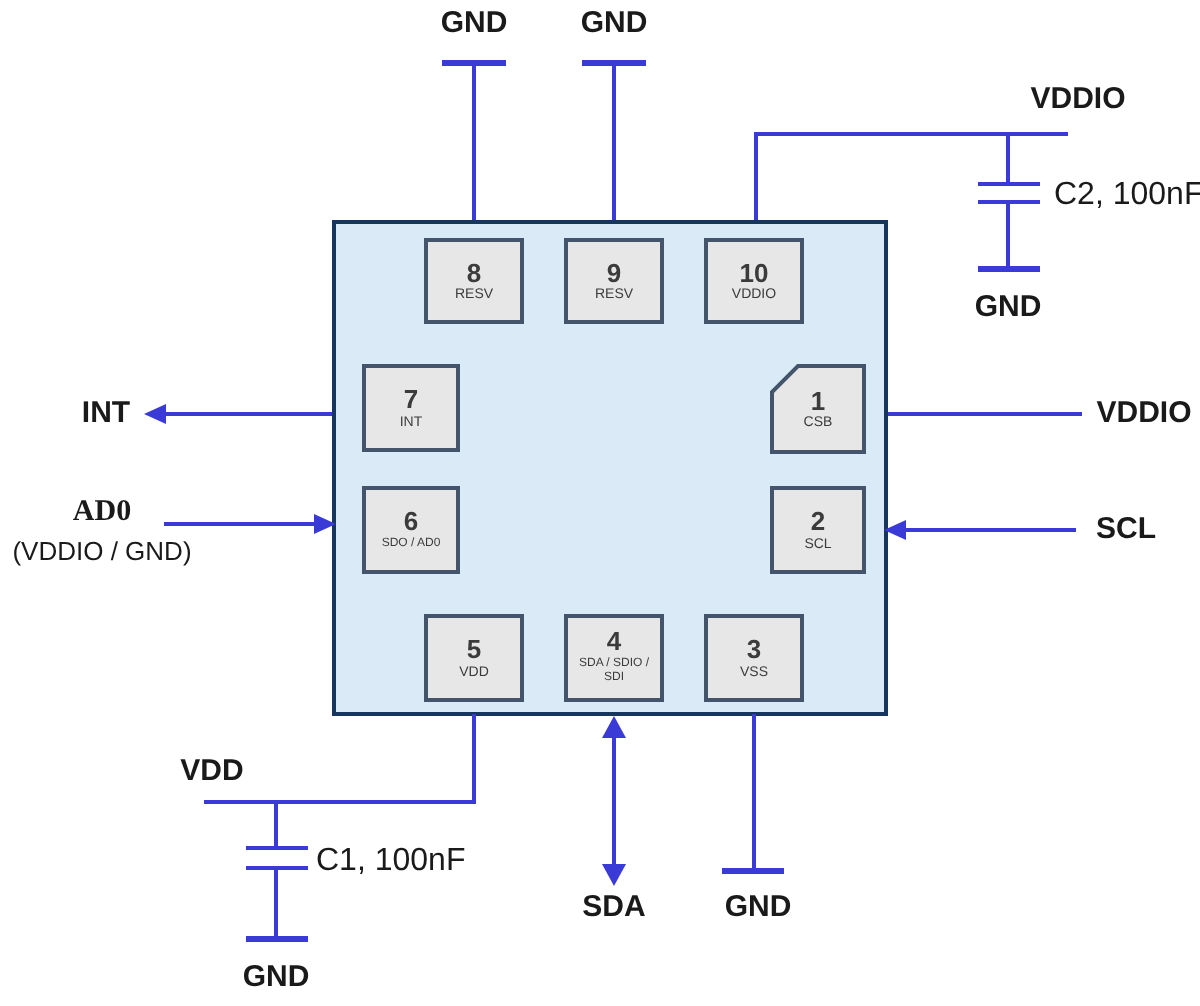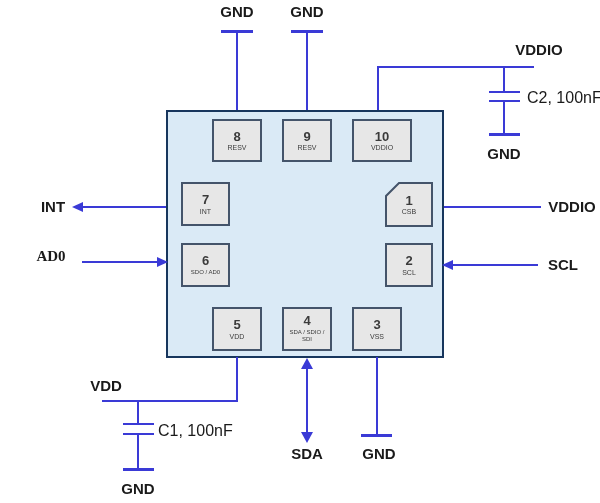--- a/index.html
+++ b/index.html
@@ -23,21 +23,21 @@
 
   
   .pad{position:absolute;background:var(--pad-fill);border:2px solid var(--pad-border);
        display:flex;flex-direction:column;align-items:center;justify-content:center;
        color:var(--pad-text);text-align:center;line-height:1.05;}
   .pad .num{font-size:13px;font-weight:600;}
   .pad .lbl{font-size:7px;margin-top:1px;}
   .pad .lbl.small{font-size:6px;line-height:1.25;padding:0 3px;}
   .pad8{left:212px;top:119px;width:50px;height:43px;}
   .pad9{left:282px;top:119px;width:50px;height:43px;}
-  .pad10{left:352px;top:119px;width:60px;height:43px;}
+  .pad10{left:352px;top:119px;width:50px;height:43px;}
   .pad7{left:181px;top:182px;width:49px;height:44px;}
   .pad6{left:181px;top:243px;width:49px;height:44px;}
   .pad2{left:385px;top:243px;width:48px;height:44px;}
   .pad5{left:212px;top:307px;width:50px;height:44px;}
   .pad4{left:282px;top:307px;width:50px;height:44px;}
   .pad3{left:352px;top:307px;width:50px;height:44px;}
   .pad1{left:385px;top:182px;width:48px;height:45px;background:none;border:none;}
   .pad1 svg{position:absolute;left:0;top:0;}
   .pad1 .num,.pad1 .lbl{position:relative;}
   .pad1 svg polygon{fill:var(--pad-fill);stroke:var(--pad-border);stroke-width:2;}
@@ -131,20 +131,21 @@
   <div class="sig" style="left:481px;top:145px;width:46px;">GND</div>
   <div class="cap" style="left:527px;top:89px;">C2, 100nF</div>
 
   <div class="w" style="left:80px;top:206px;width:86px;height:2px;"></div>
   <div class="ah left" style="left:72px;top:202px;"></div>
   <div class="sig" style="left:30px;top:198px;width:46px;">INT</div>
 
   <div class="w" style="left:82px;top:261px;width:78px;height:2px;"></div>
   <div class="ah right" style="left:157px;top:257px;"></div>
   <div class="sig" style="left:28px;top:248px;width:46px;font-family:Liberation Serif, serif;">AD0</div>
+  <div class="note" style="left:0px;top:268px;width:102px;">(VDDIO / GND)</div>
 
   <div class="w" style="left:444px;top:206px;width:97px;height:2px;"></div>
   <div class="sig" style="left:543px;top:198px;width:58px;">VDDIO</div>
 
   <div class="w" style="left:450px;top:264px;width:88px;height:2px;"></div>
   <div class="ah left" style="left:442px;top:260px;"></div>
   <div class="sig" style="left:540px;top:256px;width:46px;">SCL</div>
 
   <div class="w" style="left:236px;top:357px;width:2px;height:45px;"></div>
   <div class="w" style="left:102px;top:400px;width:136px;height:2px;"></div>

